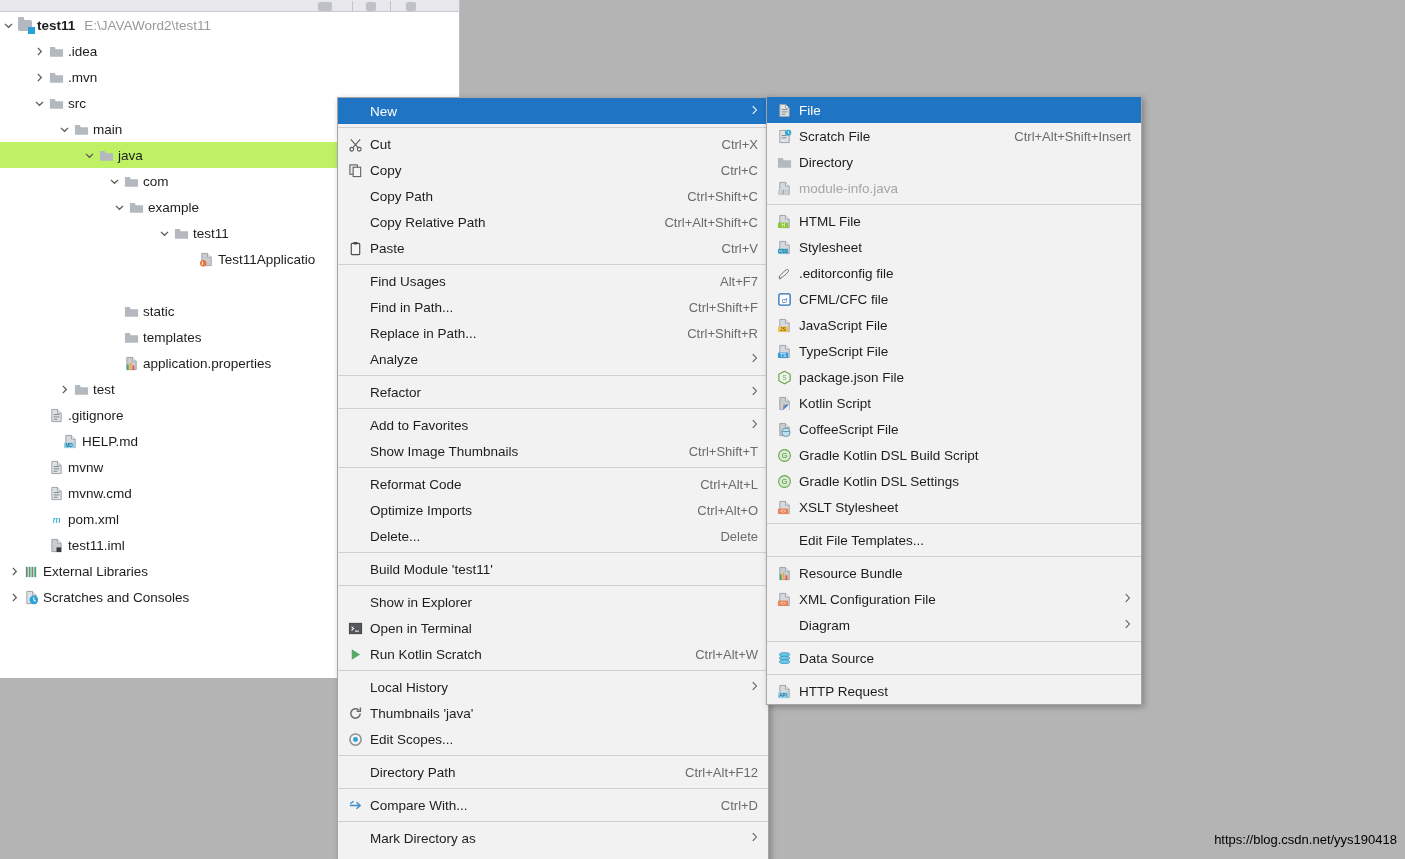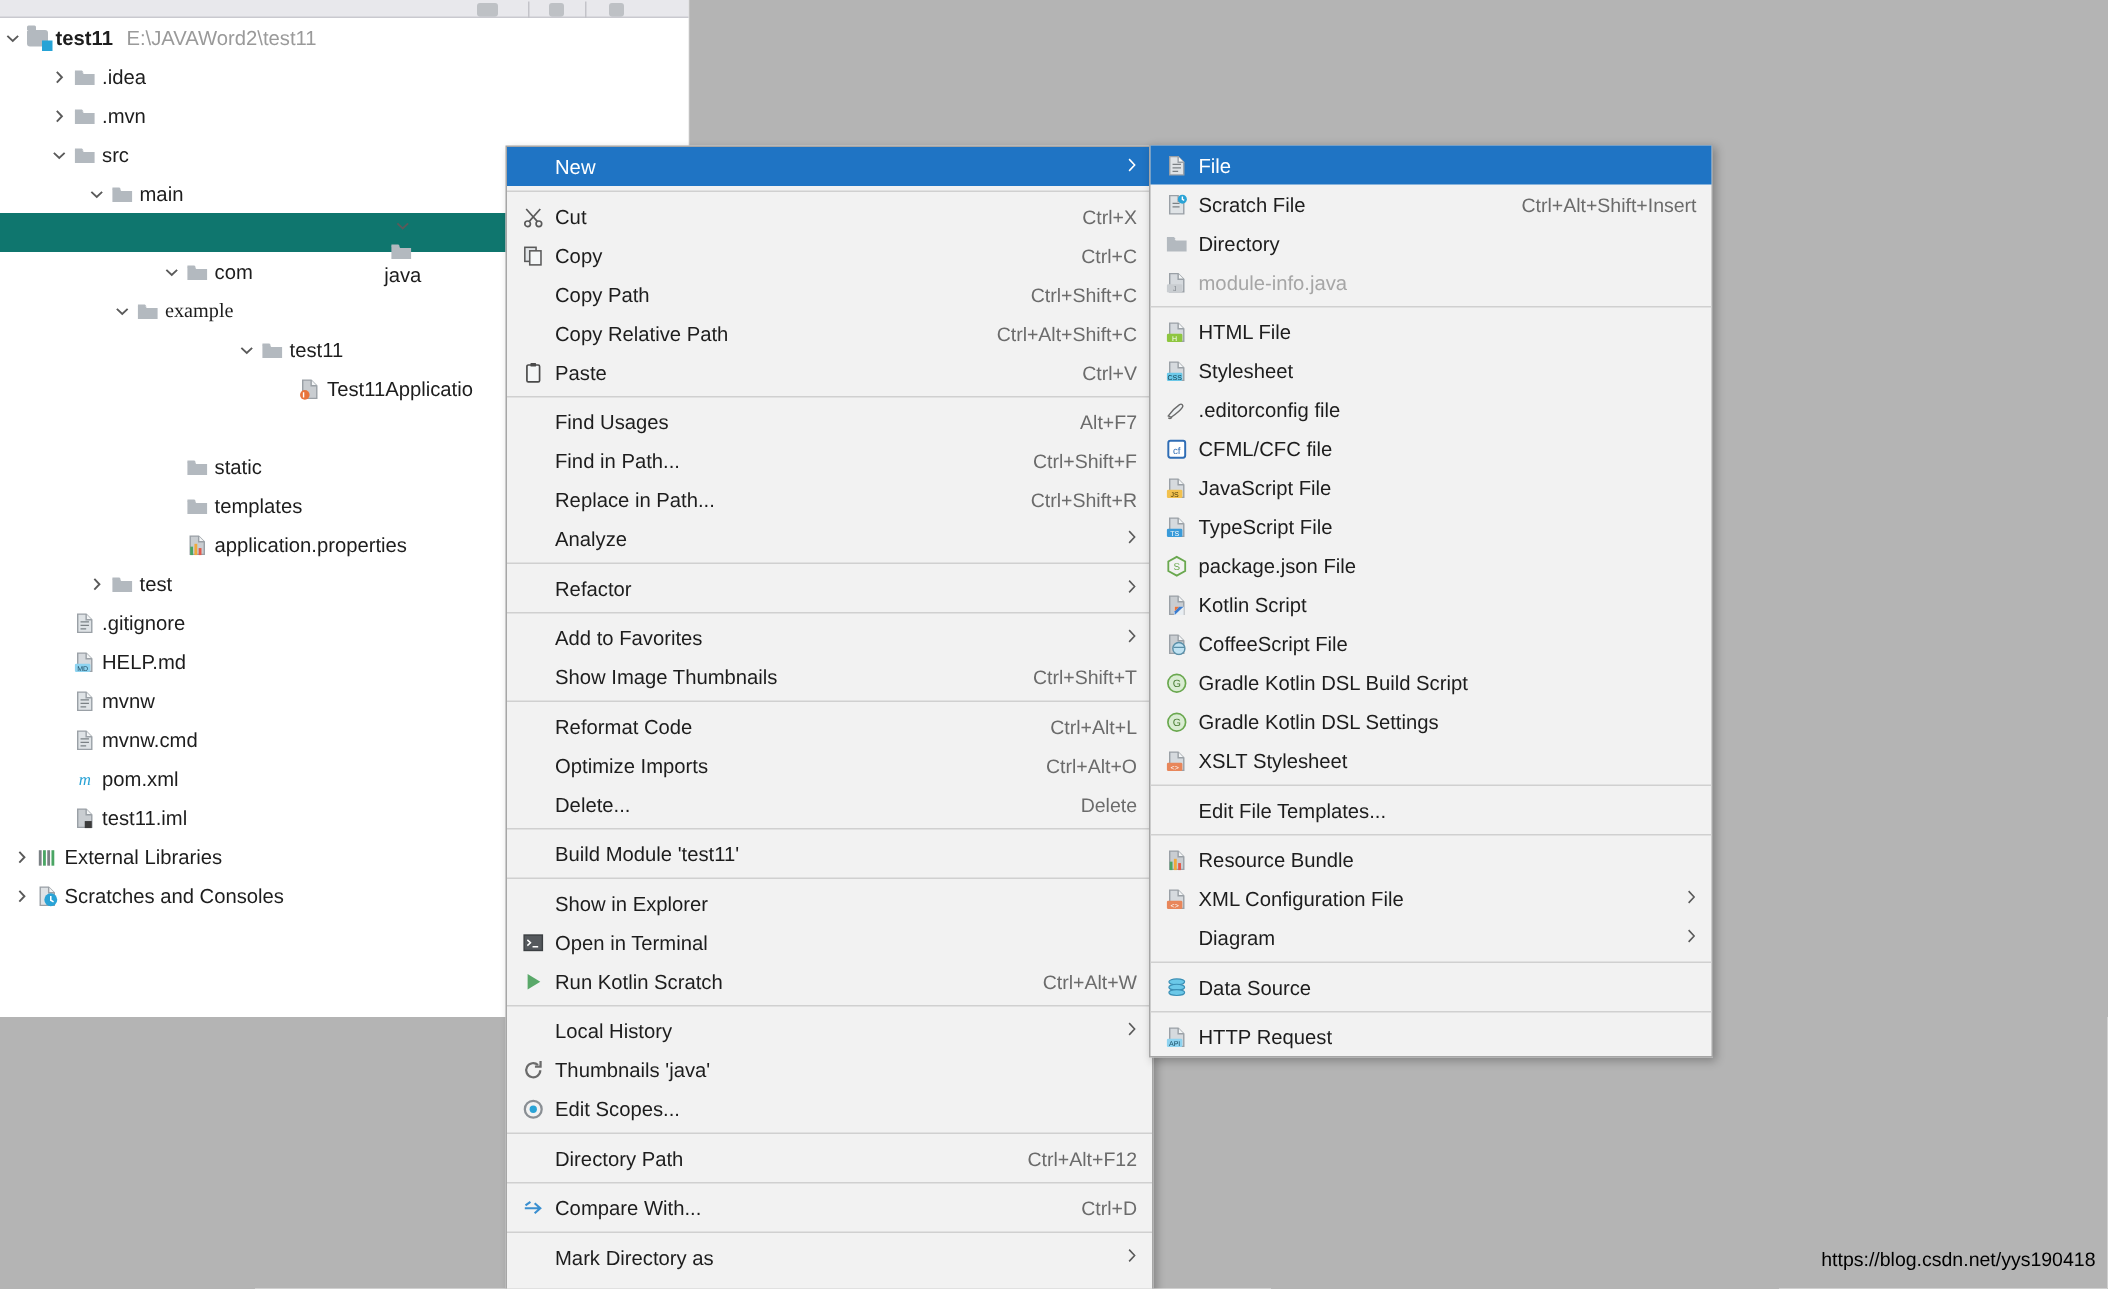--- a/index.html
+++ b/index.html
@@ -49,21 +49,21 @@
     background: #fff;
   }
   .row {
     position: relative;
     height: 26px;
     display: flex;
     align-items: center;
     white-space: nowrap;
     padding-right: 4px;
   }
-  .row.selected { background: #0f766e; flex-direction: column; }
+  .row.selected { background: #bef264; }
   .arrow {
     width: 16px; height: 26px;
     flex: 0 0 16px;
     display: flex; align-items: center; justify-content: center;
     color: #6e6e6e;
   }
   .arrow svg { display: block; }
   .ico {
     width: 18px; height: 26px;
     flex: 0 0 18px;
@@ -238,21 +238,21 @@
               </svg>
             </span>
             <span class="ico">
               <svg width="15" height="15" viewBox="0 0 16 16">
                 <path d="M1 4h5l1.3 1.6H15V13.5H1z" fill="#b3b9bf"></path>
                 <path d="M1 3.2h5l1.2 1.4H1z" fill="#b3b9bf"></path>
               </svg>
             </span>
             <span class="lbl">com</span>
           </div>
-          <div class="row" style="padding-left: 73px; font-family: Liberation Serif, serif;">
+          <div class="row" style="padding-left: 111px;">
             <span class="arrow">
               <svg width="9" height="9" viewBox="0 0 10 10">
                 <path d="M1 3.2 L5 7 L9 3.2" fill="none" stroke="#5a5a5a" stroke-width="1.4"></path>
               </svg>
             </span>
             <span class="ico">
               <svg width="15" height="15" viewBox="0 0 16 16">
                 <path d="M1 4h5l1.3 1.6H15V13.5H1z" fill="#b3b9bf"></path>
                 <path d="M1 3.2h5l1.2 1.4H1z" fill="#b3b9bf"></path>
               </svg>
@@ -350,21 +350,21 @@
             <span class="arrow"></span>
             <span class="ico">
               <svg width="15" height="15" viewBox="0 0 16 16">
                 <path d="M3 1.5h6l4 4v9h-10z" fill="#dfe3e6" stroke="#9aa0a6" stroke-width="1"></path>
                 <path d="M9 1.5v4h4" fill="#f4f6f7" stroke="#9aa0a6" stroke-width="1"></path>
                 <path d="M5 7h6M5 9.5h6M5 12h4" stroke="#7b8185" stroke-width="1"></path>
               </svg>
             </span>
             <span class="lbl">.gitignore</span>
           </div>
-          <div class="row" style="padding-left: 31px; text-align: right;">
+          <div class="row" style="padding-left: 45px; text-align: right;">
             <span class="arrow"></span>
             <span class="ico">
               <svg width="15" height="15" viewBox="0 0 16 16">
                 <path d="M3 1.5h6l4 4v9h-10z" fill="#d6dade" stroke="#9aa0a6" stroke-width="1"></path>
                 <path d="M9 1.5v4h4" fill="#f4f6f7" stroke="#9aa0a6" stroke-width="1"></path>
                 <rect x="1" y="9" width="11" height="6" rx="1" fill="#8ed3f0"></rect>
                 <text x="6.5" y="14" font-size="5" text-anchor="middle" fill="#1d4a60" font-family="Liberation Sans">MD</text>
               </svg>
             </span>
             <span class="lbl">HELP.md</span>

